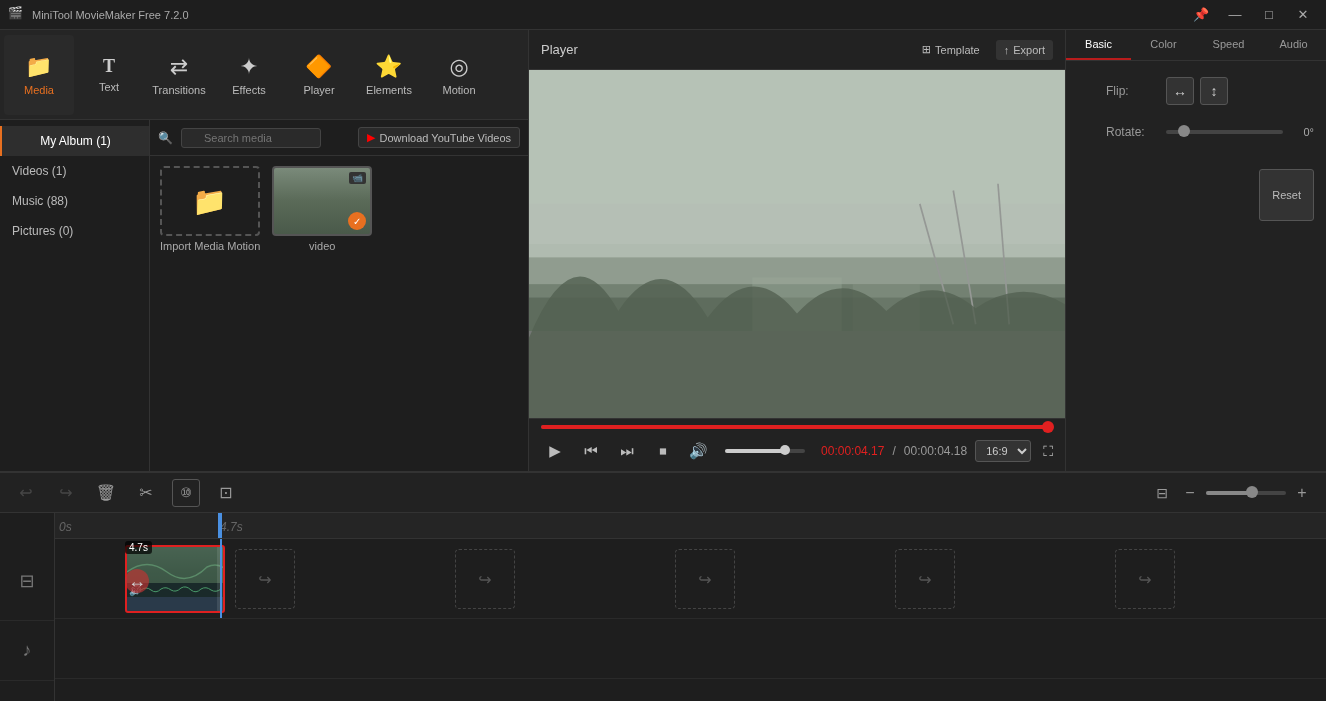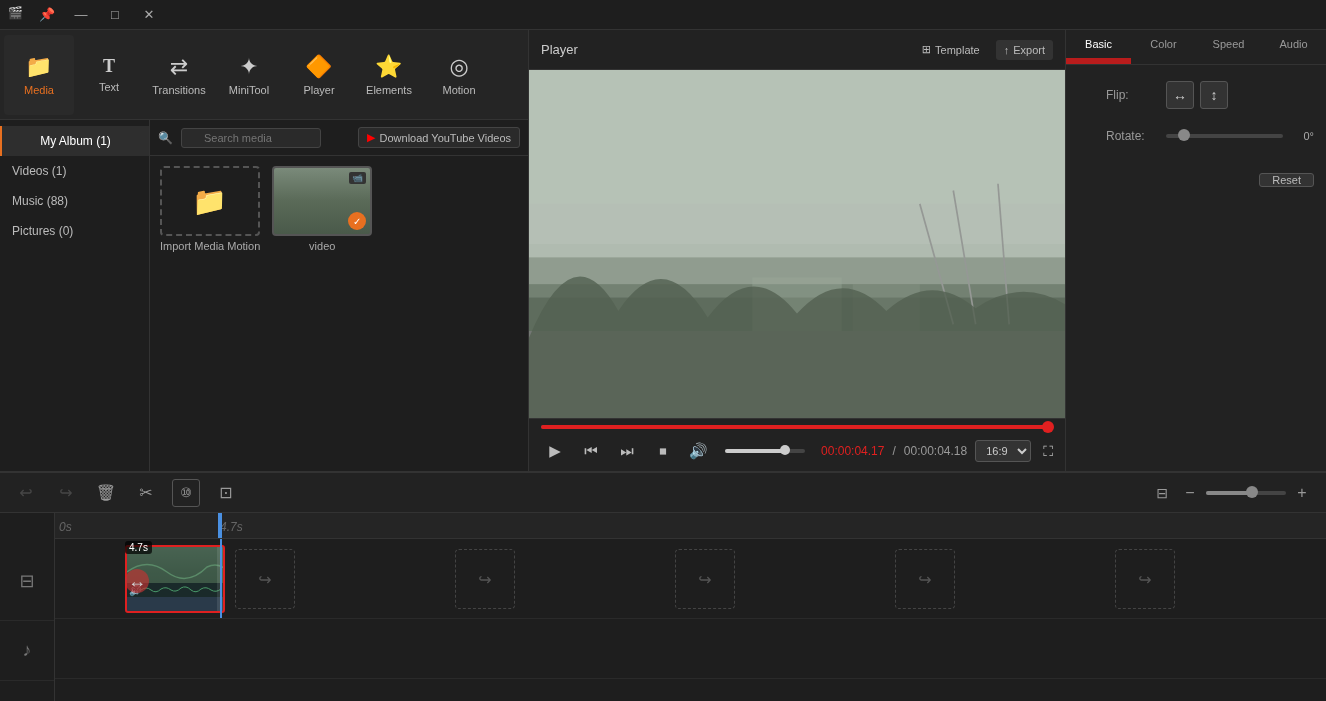--- a/index.html
+++ b/index.html
@@ -73,31 +73,31 @@
     .vol-fill { height: 100%; background: #ccc; border-radius: 2px; width: 75%; }
     .vol-thumb { position: absolute; right: 25%; top: -4px; width: 10px; height: 10px; background: #ccc; border-radius: 50%; transform: translateX(50%); }
     .aspect-select { background: #333; border: 1px solid #555; color: #ccc; font-size: 11px; padding: 3px 6px; border-radius: 3px; cursor: pointer; margin-left: auto; }
     .fullscreen-btn { background: none; border: none; color: #bbb; cursor: pointer; font-size: 14px; margin-left: 4px; }
 
     
     #prop-panel { width: 260px; background: #222; display: flex; flex-direction: column; }
     #prop-header { padding: 12px; border-bottom: 1px solid #333; font-size: 13px; color: #ccc; }
     #prop-tabs { display: flex; border-bottom: 1px solid #333; }
     .prop-tab { flex: 1; text-align: center; padding: 8px 4px; font-size: 11px; color: #999; cursor: pointer; border-bottom: 2px solid transparent; }
-    .prop-tab.active { color: #fff; border-bottom: 6px solid #b91c1c; }
+    .prop-tab.active { color: #fff; border-bottom: 2px solid #b91c1c; }
     #prop-content { padding: 16px 12px; flex: 1; margin-left: 28px; }
     .prop-row { display: flex; align-items: center; margin-bottom: 20px; }
     .prop-label { width: 60px; font-size: 12px; color: #999; }
     .prop-controls { display: flex; align-items: center; gap: 6px; flex: 1; }
     .prop-icon-btn { background: #333; border: 1px solid #555; border-radius: 3px; color: #ccc; width: 28px; height: 28px; display: flex; align-items: center; justify-content: center; cursor: pointer; font-size: 14px; }
     .prop-rotate-wrap { display: flex; align-items: center; gap: 6px; flex: 1; }
     .rotate-slider { flex: 1; height: 4px; background: #444; border-radius: 2px; position: relative; }
     .rotate-thumb { position: absolute; left: 10%; top: -5px; width: 12px; height: 12px; background: #888; border-radius: 50%; }
     .rotate-val { font-size: 11px; color: #aaa; width: 25px; text-align: right; }
-    .reset-btn { background: #333; border: 1px solid #555; border-radius: 3px; color: #bbb; padding: 0 12px; font-size: 11px; cursor: pointer; margin-left: auto; }
+    .reset-btn { background: #333; border: 1px solid #555; border-radius: 3px; color: #bbb; padding: 19px 12px; font-size: 11px; cursor: pointer; margin-left: auto; }
 
     
     #bottom-area { position: absolute; bottom: 0; left: 0; right: 0; height: 230px; background: #1e1e1e; border-top: 2px solid #333; display: flex; flex-direction: column; }
 
     
     #timeline-toolbar { display: flex; align-items: center; height: 40px; padding: 0 12px; gap: 12px; border-bottom: 1px solid #333; background: #222; }
     .tl-btn { background: none; border: none; color: #999; font-size: 16px; cursor: pointer; width: 28px; height: 28px; display: flex; align-items: center; justify-content: center; border-radius: 3px; }
     .tl-btn.disabled { opacity: 0.3; cursor: default; }
     .tl-spacer { flex: 1; }
     .zoom-controls { display: flex; align-items: center; gap: 4px; }
@@ -130,20 +130,21 @@
     .trans-slot { width: 60px; height: 60px; border: 1px dashed #444; border-radius: 4px; display: flex; align-items: center; justify-content: center; font-size: 16px; color: #555; position: absolute; top: 10px; }
 
     
     .video-clip.selected { border: 2px solid #e02020; }
   </style>
 </head>
 <body>
 
 <div id="titlebar">
   <span class="app-icon">🎬</span>
+  <span class="app-title">MiniTool MovieMaker Free 7.2.0</span>
   <div class="win-controls">
     <button class="win-btn">📌</button>
     <button class="win-btn">—</button>
     <button class="win-btn">□</button>
     <button class="win-btn close">✕</button>
   </div>
 </div>
 
 <div id="main-layout" style="height: 441px;">
 
@@ -157,21 +158,21 @@
       <div class="toolbar-item">
         <span class="ti-icon" style="font-size:18px;font-weight:bold;font-family:serif;">T</span>
         <span class="ti-label">Text</span>
       </div>
       <div class="toolbar-item">
         <span class="ti-icon">⇄</span>
         <span class="ti-label">Transitions</span>
       </div>
       <div class="toolbar-item">
         <span class="ti-icon">✦</span>
-        <span class="ti-label">MiniTool</span>
+        <span class="ti-label">Effects</span>
       </div>
       <div class="toolbar-item">
         <span class="ti-icon">🔶</span>
         <span class="ti-label">Player</span>
       </div>
       <div class="toolbar-item">
         <span class="ti-icon">⭐</span>
         <span class="ti-label">Elements</span>
       </div>
       <div class="toolbar-item">

